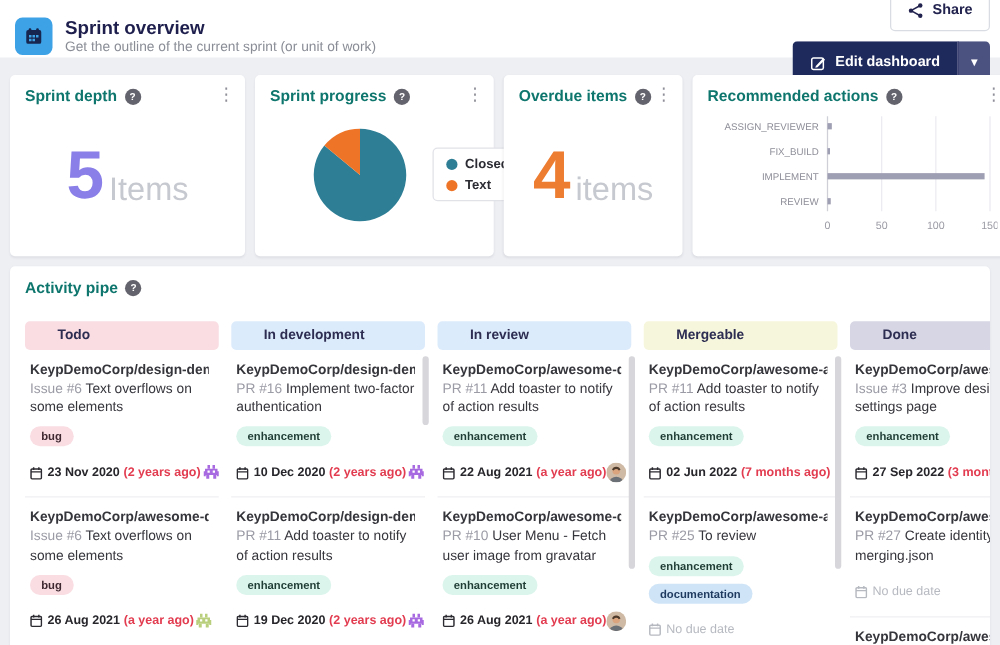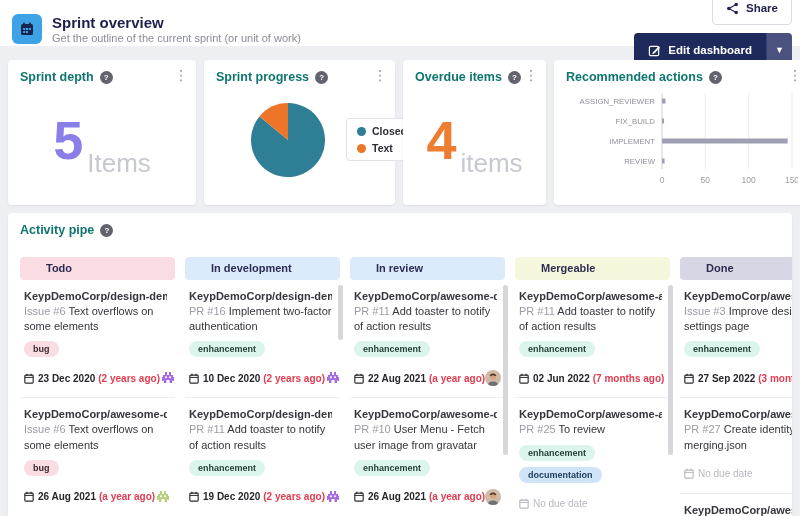--- a/index.html
+++ b/index.html
@@ -35,21 +35,21 @@
     font-size:8px; font-weight:700; display:inline-flex; align-items:center;
     justify-content:center; cursor:pointer; flex:none; }
   .kebab { position:absolute; top:8px; right:8px; color:#8f8f99; font-size:14px;
     line-height:1; cursor:pointer; letter-spacing:0; }
   .c-depth { width:188px; flex:none; }
   .c-progress { width:191px; flex:none; }
   .c-overdue { width:143px; flex:none; }
   .c-reco { flex:1; }
   .big-wrap { flex:1; display:flex; align-items:center; justify-content:center; }
   .big-num { font-size:54px; font-weight:600; line-height:1; }
-  .big-unit { font-size:26px; color:#c7c9d0; margin-left:4px; position:relative; top:24px; }
+  .big-unit { font-size:26px; color:#c7c9d0; margin-left:4px; position:relative; top:12px; }
   .progress-body { flex:1; display:flex; align-items:center; }
   .legend-box { border:1px solid #e1e2e8; border-radius:4px; padding:6px 10px;
     display:flex; flex-direction:column; gap:5px; margin-left:18px; background:#fff; }
   .legend-item { display:flex; align-items:center; gap:6px; font-size:10.5px;
     font-weight:700; color:#2c2c34; white-space:nowrap; }
   .legend-dot { width:9px; height:9px; border-radius:50%; flex:none; }
 
   
   .activity { background:#fff; border-radius:4px; box-shadow:0 1px 2px rgba(40,40,70,.08);
     margin:8px; height:376px; padding:10px 12px; position:relative; overflow:hidden; }
@@ -238,21 +238,21 @@
           </div>
           <div class="kfoot">
             <span>
               <svg width="10" height="11" viewBox="0 0 12 13">
                 <rect x="1" y="2.5" width="10" height="9.5" rx="1" fill="none" stroke="#2b2b31" stroke-width="1.4"></rect>
                 <line x1="3.5" y1="0.8" x2="3.5" y2="3.5" stroke="#2b2b31" stroke-width="1.4"></line>
                 <line x1="8.5" y1="0.8" x2="8.5" y2="3.5" stroke="#2b2b31" stroke-width="1.4"></line>
                 <line x1="1" y1="5.2" x2="11" y2="5.2" stroke="#2b2b31" stroke-width="1.2"></line>
               </svg>
             </span>
-            <span class="kdate">23 Dec 2020</span>
+            <span class="kdate">23 Nov 2020</span>
             <span class="kago">(2 years ago)</span>
             <span class="avatar av-sq">
               <svg width="16" height="16" viewBox="0 0 16 16">
                 <rect width="16" height="16" fill="#fff"></rect>
                 <g fill="#a86ae0">
                   <rect x="5" y="2" width="2" height="3"></rect>
                   <rect x="9" y="2" width="2" height="3"></rect>
                   <rect x="3" y="5" width="10" height="5"></rect>
                   <rect x="2" y="7" width="1.6" height="4"></rect>
                   <rect x="12.4" y="7" width="1.6" height="4"></rect>

